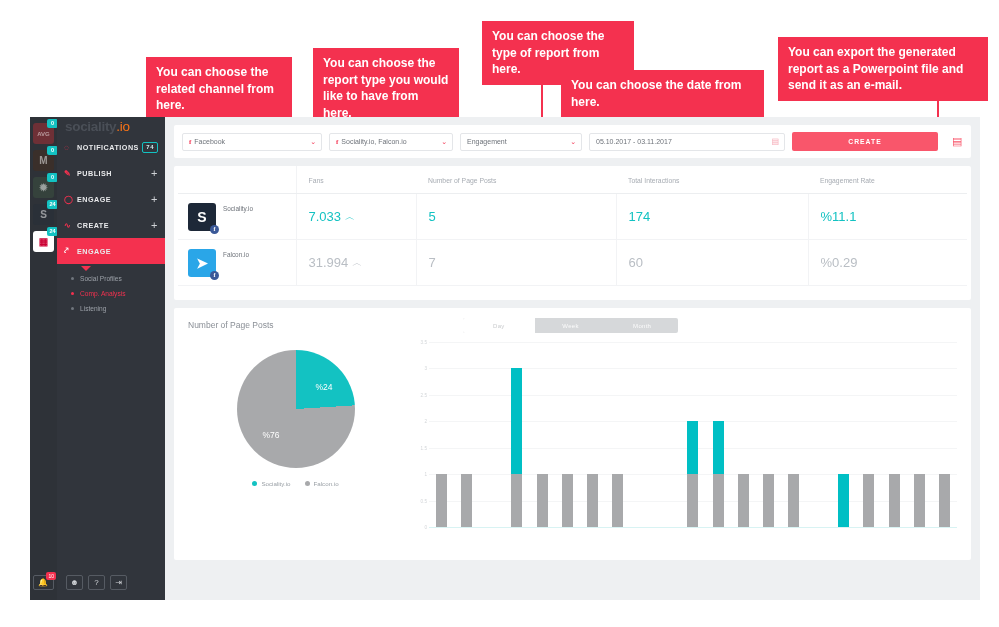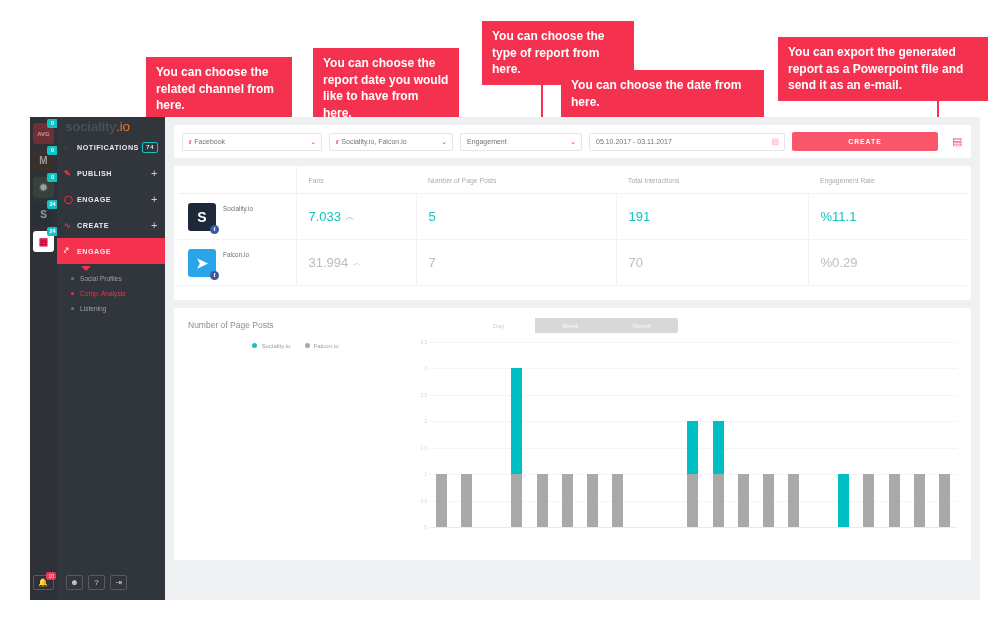--- a/index.html
+++ b/index.html
@@ -145,21 +145,21 @@
     justify-content:center; }
   .bar { width:11px; display:flex; flex-direction:column; justify-content:flex-end; }
   .seg-t { background:#00bfc4; } .seg-g { background:#a8a9ab; }
 </style>
 </head>
 <body>
 
 <div id="annots">
     <div class="callout" style="left: 146px; top: 57px; width: 146px;">You can choose the related channel from here.</div>
     <div class="cstem" style="left: 237px; top: 95px; height: 50px;"></div>
-    <div class="callout" style="left: 313px; top: 48px; width: 146px;">You can choose the report date you would like to have from here.</div>
+    <div class="callout" style="left: 313px; top: 48px; width: 146px;">You can choose the report type you would like to have from here.</div>
     <div class="cstem" style="left: 383px; top: 103px; height: 42px;"></div>
     <div class="callout" style="left: 482px; top: 21px; width: 152px;">You can choose the type of report from here.</div>
     <div class="cstem" style="left: 541px; top: 57px; height: 88px;"></div>
     <div class="callout" style="left: 561px; top: 70px; width: 203px;">You can choose the date from here.</div>
     <div class="cstem" style="left: 661px; top: 96px; height: 49px;"></div>
     <div class="callout" style="left: 778px; top: 37px; width: 210px;">You can export the generated report as a Powerpoint file and send it as an e-mail.</div>
     <div class="cstem" style="left: 937px; top: 82px; height: 63px;"></div>
   </div>
 
 <div id="app">
@@ -298,21 +298,21 @@
                   <span class="arw">︿</span>
                 </div>
               </td>
               <td class="c2">
                 <div class="val">
                   <span>5</span>
                 </div>
               </td>
               <td class="c3">
                 <div class="val">
-                  <span>191</span>
+                  <span>174</span>
                 </div>
               </td>
               <td class="c4">
                 <div class="val">
                   <span>%11.1</span>
                 </div>
               </td>
             </tr>
             <tr>
               <td class="cprof">
@@ -330,36 +330,42 @@
                   <span class="arw">︿</span>
                 </div>
               </td>
               <td class="c2">
                 <div class="val dim">
                   <span>7</span>
                 </div>
               </td>
               <td class="c3">
                 <div class="val dim">
-                  <span>70</span>
+                  <span>60</span>
                 </div>
               </td>
               <td class="c4">
                 <div class="val dim">
                   <span>%0.29</span>
                 </div>
               </td>
             </tr>
           </tbody>
       </table>
     </div>
 
     <div class="card" id="charts">
       <div class="left">
         <div class="chtitle">Number of Page Posts</div>
+        <div class="pieWrap">
+          <div class="pie">
+            <span class="plab a">%24</span>
+            <span class="plab b">%76</span>
+          </div>
+        </div>
         <div class="legend" id="pie-legend">
             <div class="lgi">
               <span class="lgd" style="background: rgb(19, 194, 194);"></span>
               <span>Sociality.io</span>
             </div>
             <div class="lgi">
               <span class="lgd" style="background: rgb(168, 169, 171);"></span>
               <span>Falcon.io</span>
             </div>
           </div>

